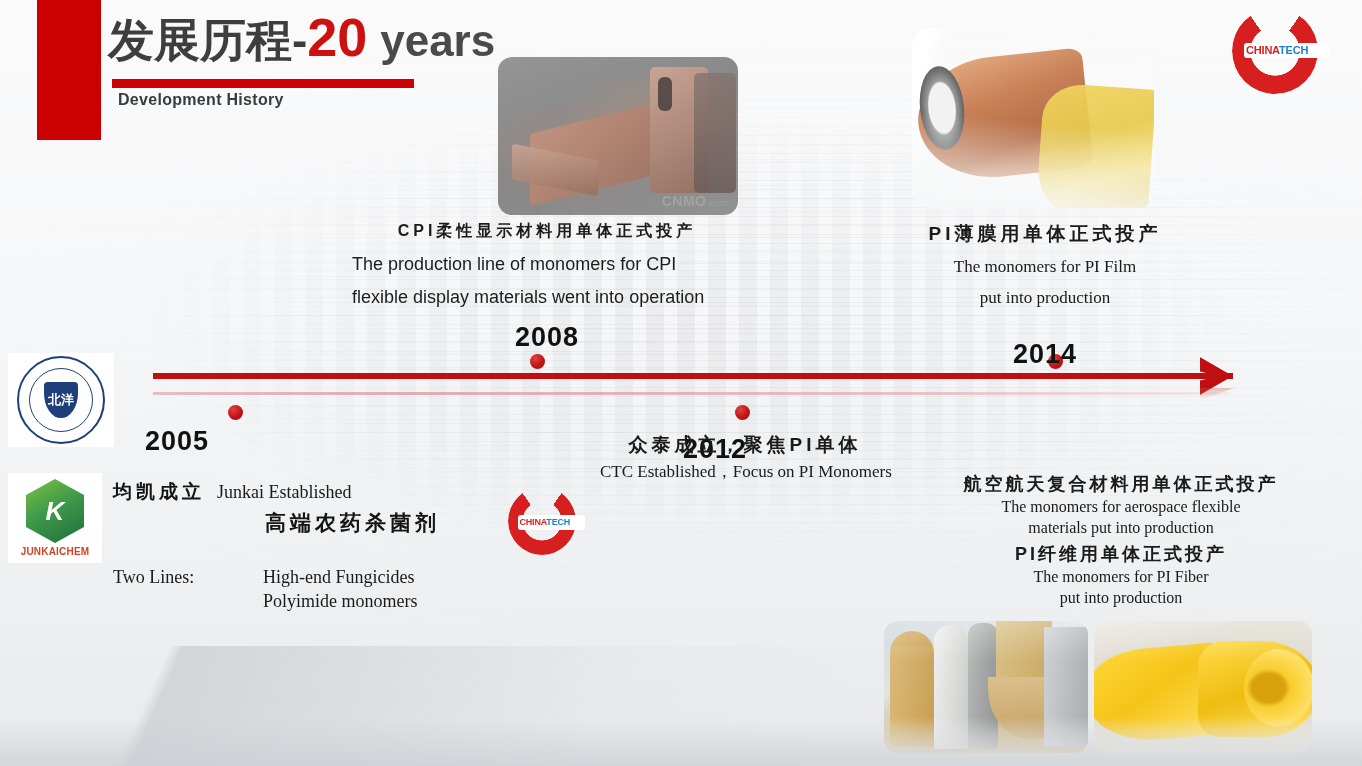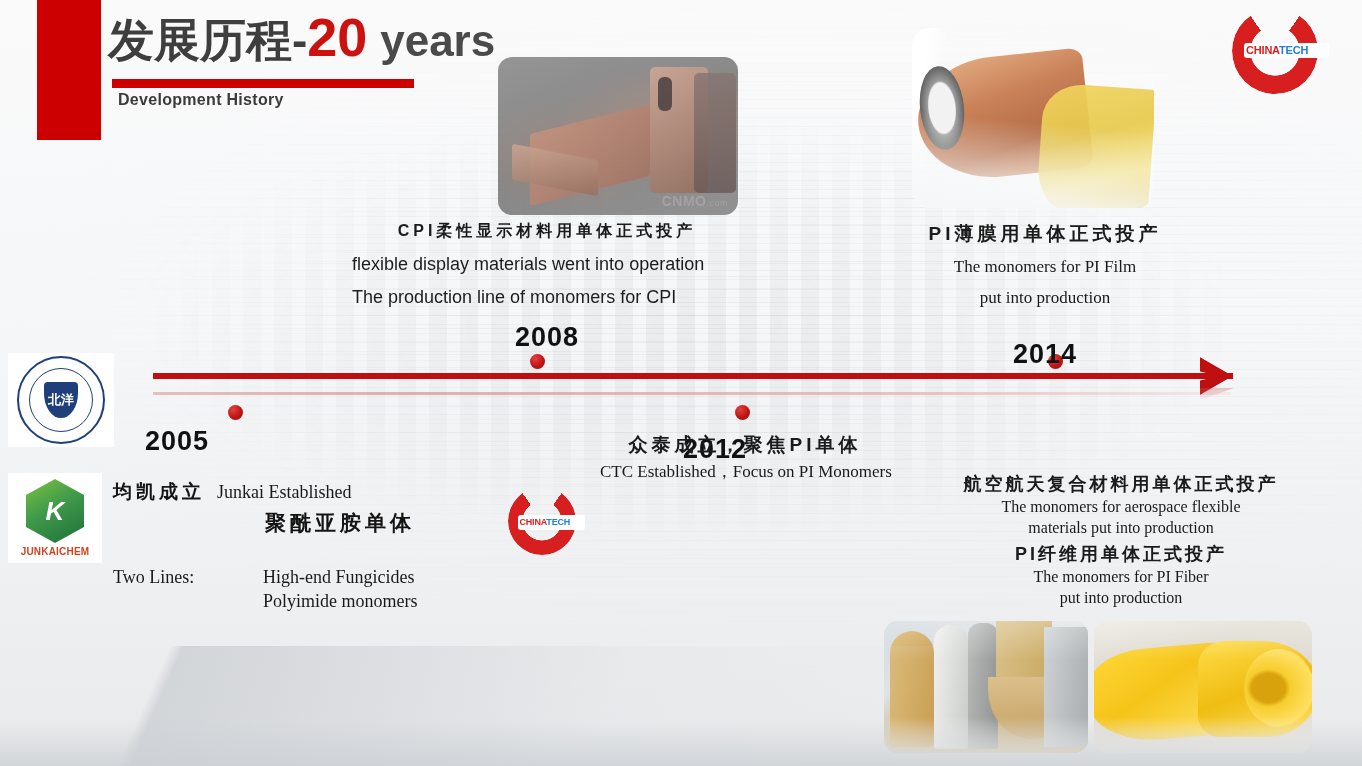--- a/index.html
+++ b/index.html
@@ -282,38 +282,38 @@
   <div class="arrow"></div>
   <div class="arrow-shadow"></div>
 
   <div class="dot" style="left:530px;top:354px;"></div>
   <div class="dot" style="left:1048px;top:354px;"></div>
   <div class="dot" style="left:228px;top:405px;"></div>
   <div class="dot" style="left:735px;top:405px;"></div>
 
   <div class="ev2008">
     <div class="cn-title">CPI柔性显示材料用单体正式投产</div>
+    <div class="line en-sans">The production line of monomers for CPI</div>
     <div class="line en-sans">flexible display materials went into operation</div>
-    <div class="line en-sans">The production line of monomers for CPI</div>
     <div class="year" style="margin-top:14px;">2008</div>
   </div>
 
   <div class="ev2014">
     <div class="cn-title">PI薄膜用单体正式投产</div>
     <div class="line en-serif">The monomers for PI Film</div>
     <div class="line en-serif">put into production</div>
     <div class="year yr">2014</div>
   </div>
 
   <div class="ev2005">
     <div class="year yr">2005</div>
     <div class="r1">
       <span class="cn">均凯成立</span><span class="en en-serif">Junkai Established</span>
     </div>
-    <div class="r3">聚酰亚胺单体</div>
+    <div class="r3">高端农药杀菌剂</div>
     <div class="r4 en-serif">
       <span class="lbl">Two Lines:</span><span>High-end Fungicides</span>
     </div>
     <div class="r5 en-serif">Polyimide monomers</div>
   </div>
 
   <div class="ev2012-year year">2012</div>
   <div class="ev2012-logo ctc-logo">
     <div class="ctc-ring"></div>
     <div class="ctc-text" style="font-size:9px;"><span class="c1">CHINA</span><span class="c2">TECH</span></div>

